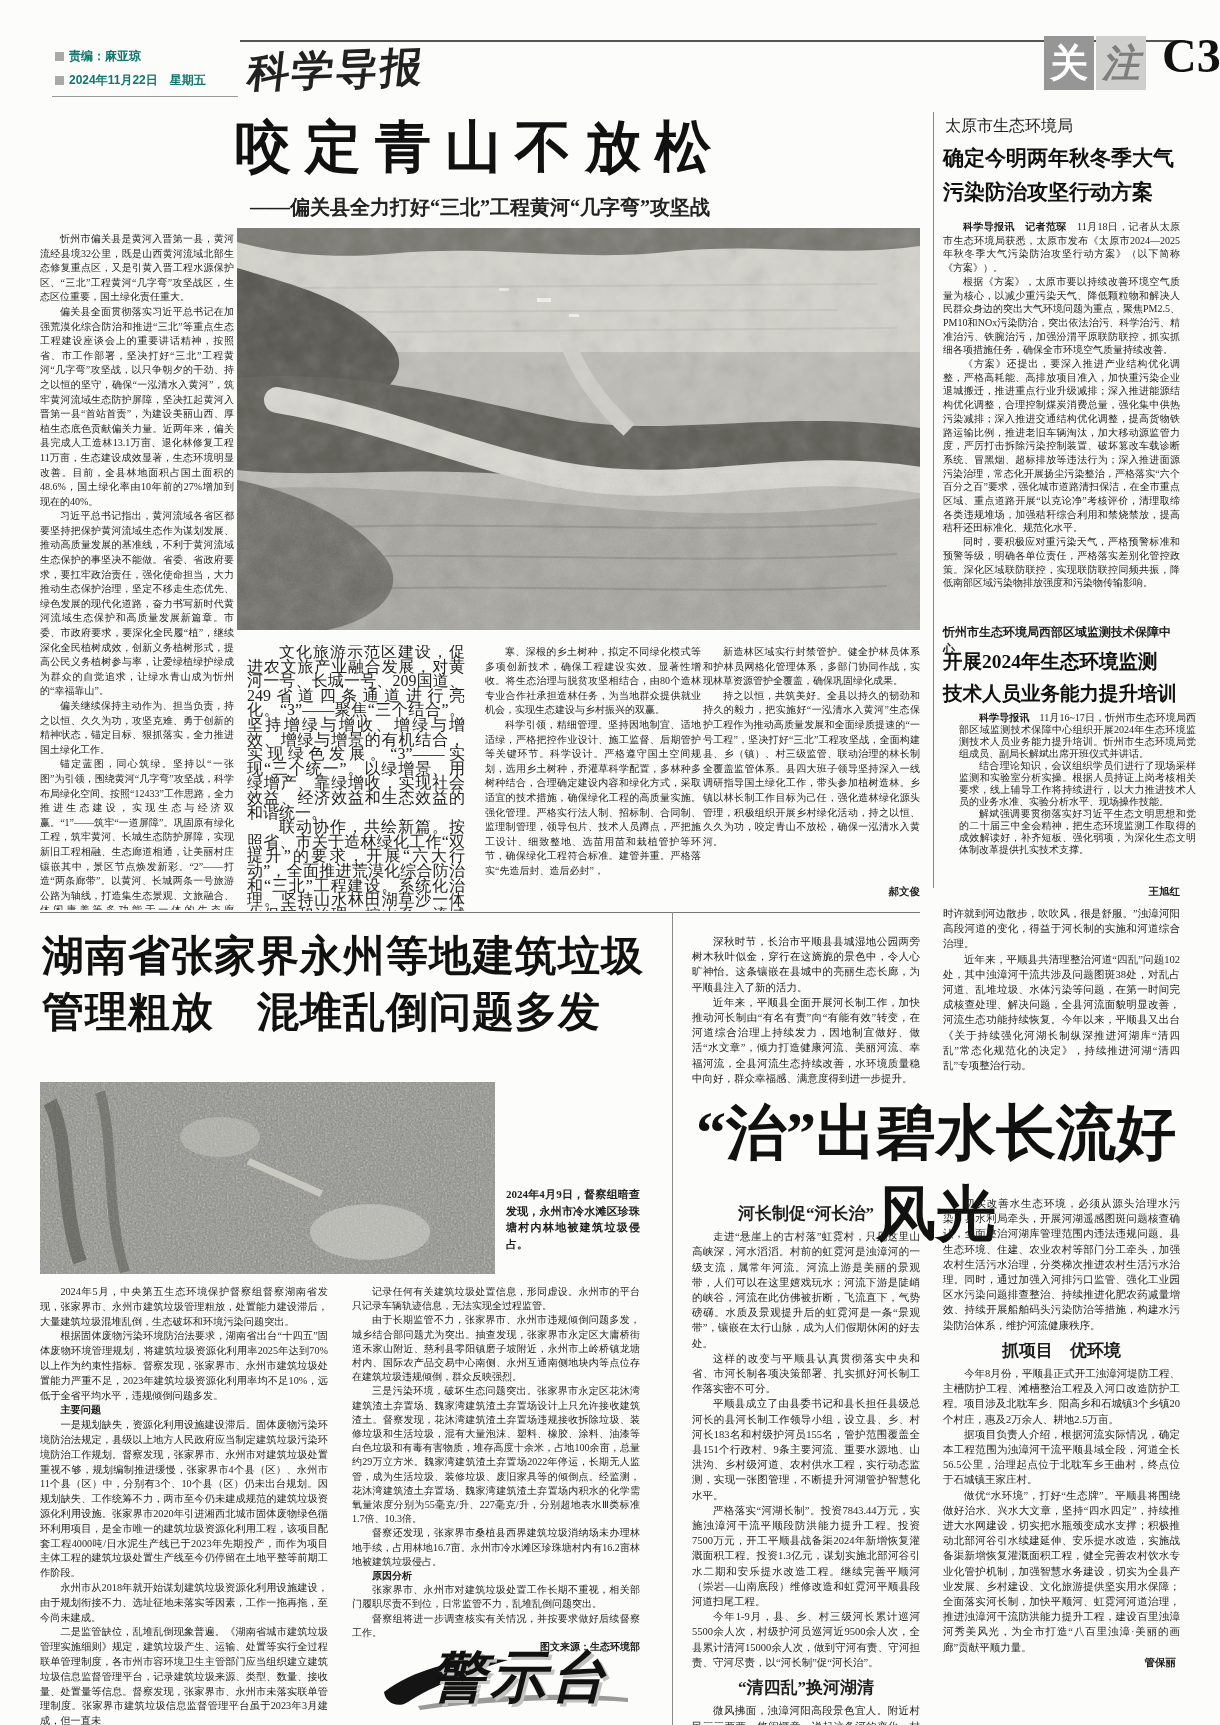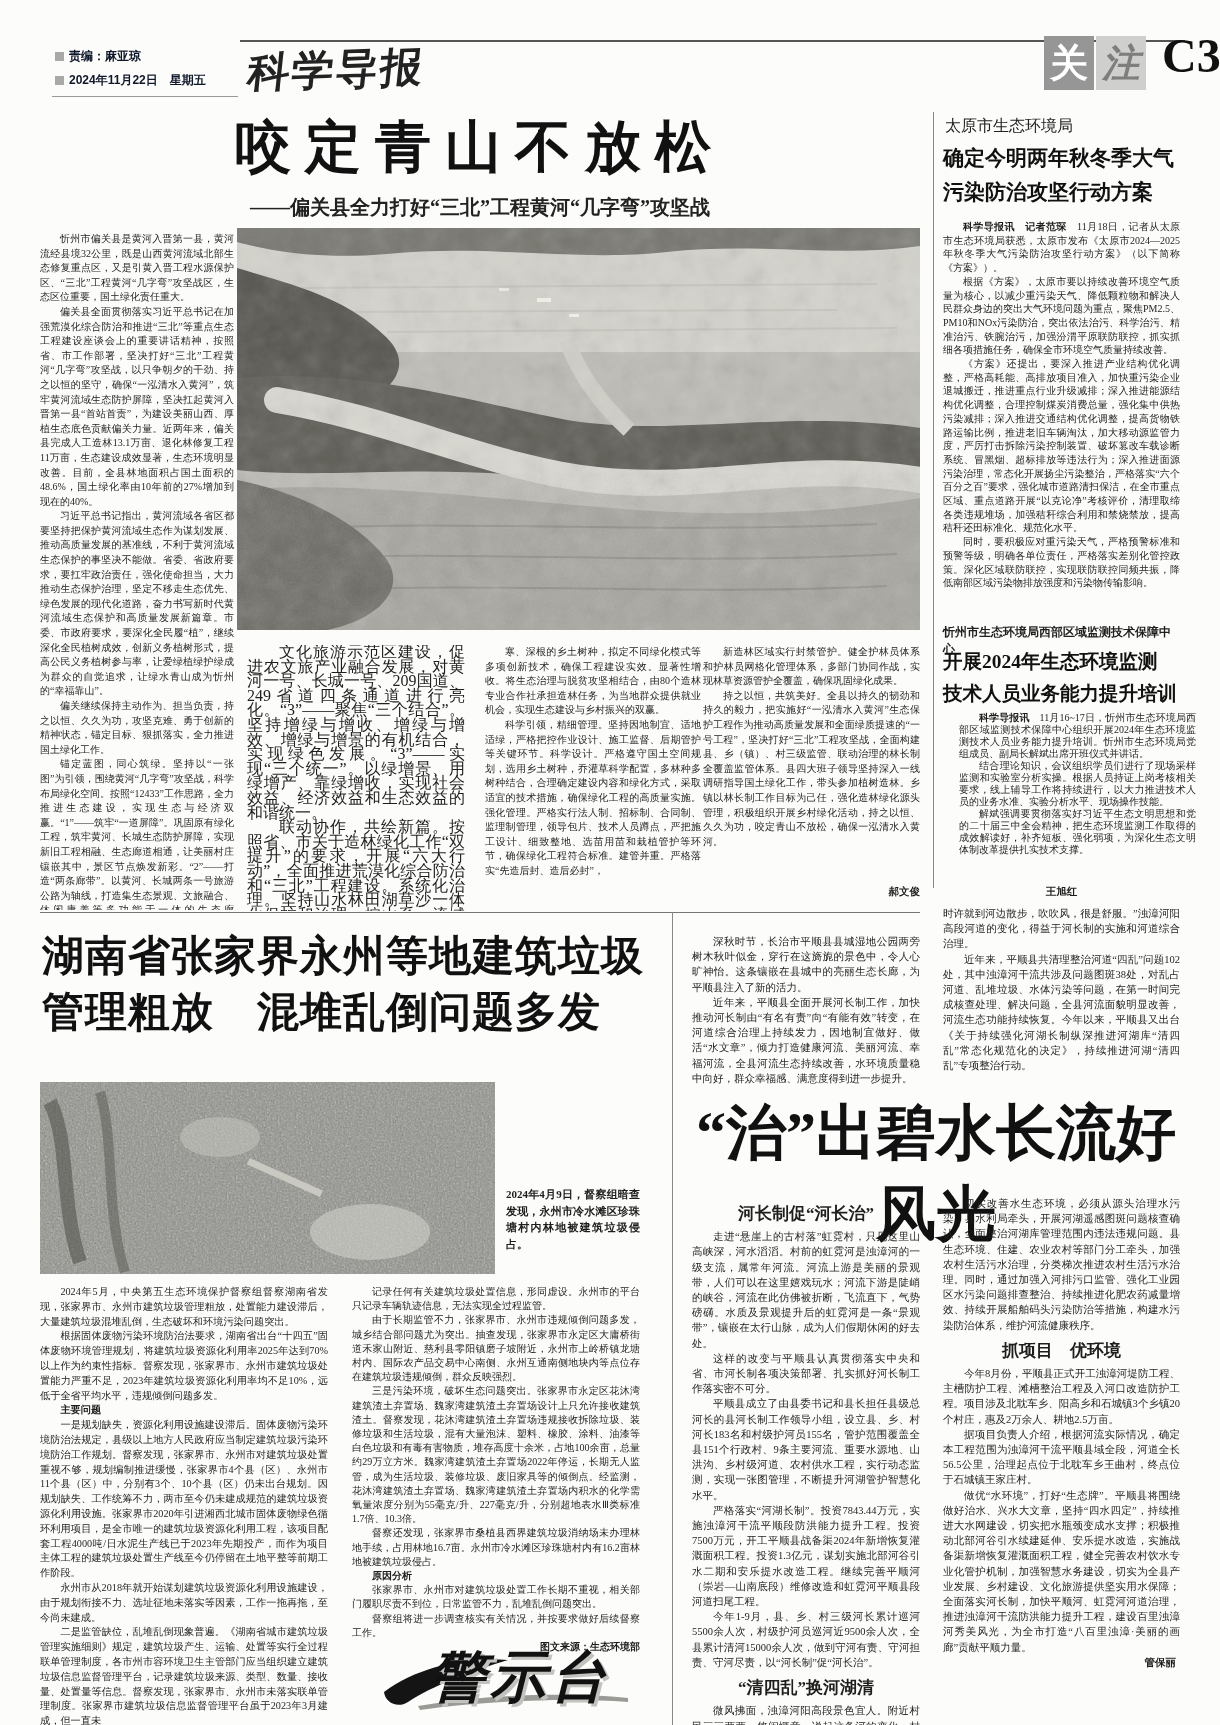--- a/index.html
+++ b/index.html
@@ -1,21 +1,21 @@
 <!DOCTYPE html>
 <html><head>
 <meta charset="utf-8">
 <style>
   html,body{margin:0;padding:0;background:#e8e8e6;}
   .page{position:relative;width:1220px;height:1725px;margin:0 auto;background:#fcfcfa;color:#1e1e1e;
         font-family:"Liberation Serif",serif;overflow:hidden;}
   .abs{position:absolute;}
   .rule{background:#555;}
   
-  .hmeta{font-family:"Liberation Sans",sans-serif;font-size:12px;font-weight:bold;color:#0f172a;}
+  .hmeta{font-family:"Liberation Sans",sans-serif;font-size:12px;font-weight:bold;color:#0f766e;}
   .sq{display:inline-block;width:9px;height:9px;background:#a9a9a6;margin-right:5px;vertical-align:-1px;}
   .masthead{font-family:"Liberation Serif",serif;font-size:42px;font-weight:bold;color:#222;
             transform:skewX(-8deg) rotate(-2deg);letter-spacing:2px;}
   .badge{width:50px;height:54px;text-align:center;line-height:54px;font-size:38px;font-weight:bold;
          font-family:"Liberation Serif",serif;}
   .b1{background:#969696;color:#fff;}
   .b2{background:#cfcfcd;color:#7e7e7c;font-style:italic;}
   .pageno{font-family:"Liberation Serif",serif;font-size:48px;font-weight:bold;color:#111;margin-left:12px;}
   
   .mainhl{font-family:"Liberation Sans",sans-serif;font-size:56px;font-weight:bold;letter-spacing:14px;
@@ -134,21 +134,21 @@
   </div>
 
   <div class="abs" style="left:943px;top:624px;width:237px;font-size:12px;font-weight:bold;font-family:'Liberation Sans',sans-serif">忻州市生态环境局西部区域监测技术保障中心</div>
   <div class="abs serifhl" style="left:943px;top:648px;font-size:19.5px">开展2024年生态环境监测</div>
   <div class="abs serifhl" style="left:943px;top:680px;font-size:19.5px">技术人员业务能力提升培训</div>
   <div class="abs bt clip" style="left:959px;top:712px;width:237px;height:172px;font-size:10px;line-height:12px">
     <p><b>科学导报讯</b><span>　11月16~17日，忻州市生态环境局西部区域监测技术保障中心组织开展2024年生态环境监测技术人员业务能力提升培训。忻州市生态环境局党组成员、副局长解斌出席开班仪式并讲话。</span></p>
     <p>结合理论知识，会议组织学员们进行了现场采样监测和实验室分析实操。根据人员持证上岗考核相关要求，线上辅导工作将持续进行，以大力推进技术人员的业务水准、实验分析水平、现场操作技能。</p>
     <p>解斌强调要贯彻落实好习近平生态文明思想和党的二十届三中全会精神，把生态环境监测工作取得的成效解读好，补齐短板、强化弱项，为深化生态文明体制改革提供扎实技术支撑。</p>
   </div>
-  <div class="abs bt" style="left:943px;top:884px;width:237px;text-align:center;font-weight:bold">王旭红</div>
+  <div class="abs bt" style="left:943px;top:884px;width:237px;text-align:right;font-weight:bold">王旭红</div>
 
   <div class="abs rule" style="left:40px;top:912px;width:880px;height:1px;background:#777"></div>
   <div class="abs rule" style="left:672px;top:912px;width:1px;height:813px;background:#888"></div>
 
   <div class="abs serifhl" style="left:42px;top:928px;font-size:42px;letter-spacing:1px">湖南省张家界永州等地建筑垃圾</div>
   <div class="abs serifhl" style="left:42px;top:984px;font-size:42px;letter-spacing:1px">管理粗放　混堆乱倒问题多发</div>
 
   <div class="abs" style="left:40px;top:1082px;width:455px;height:192px">
     <svg width="455" height="192" viewBox="0 0 455 192">
       <defs>

